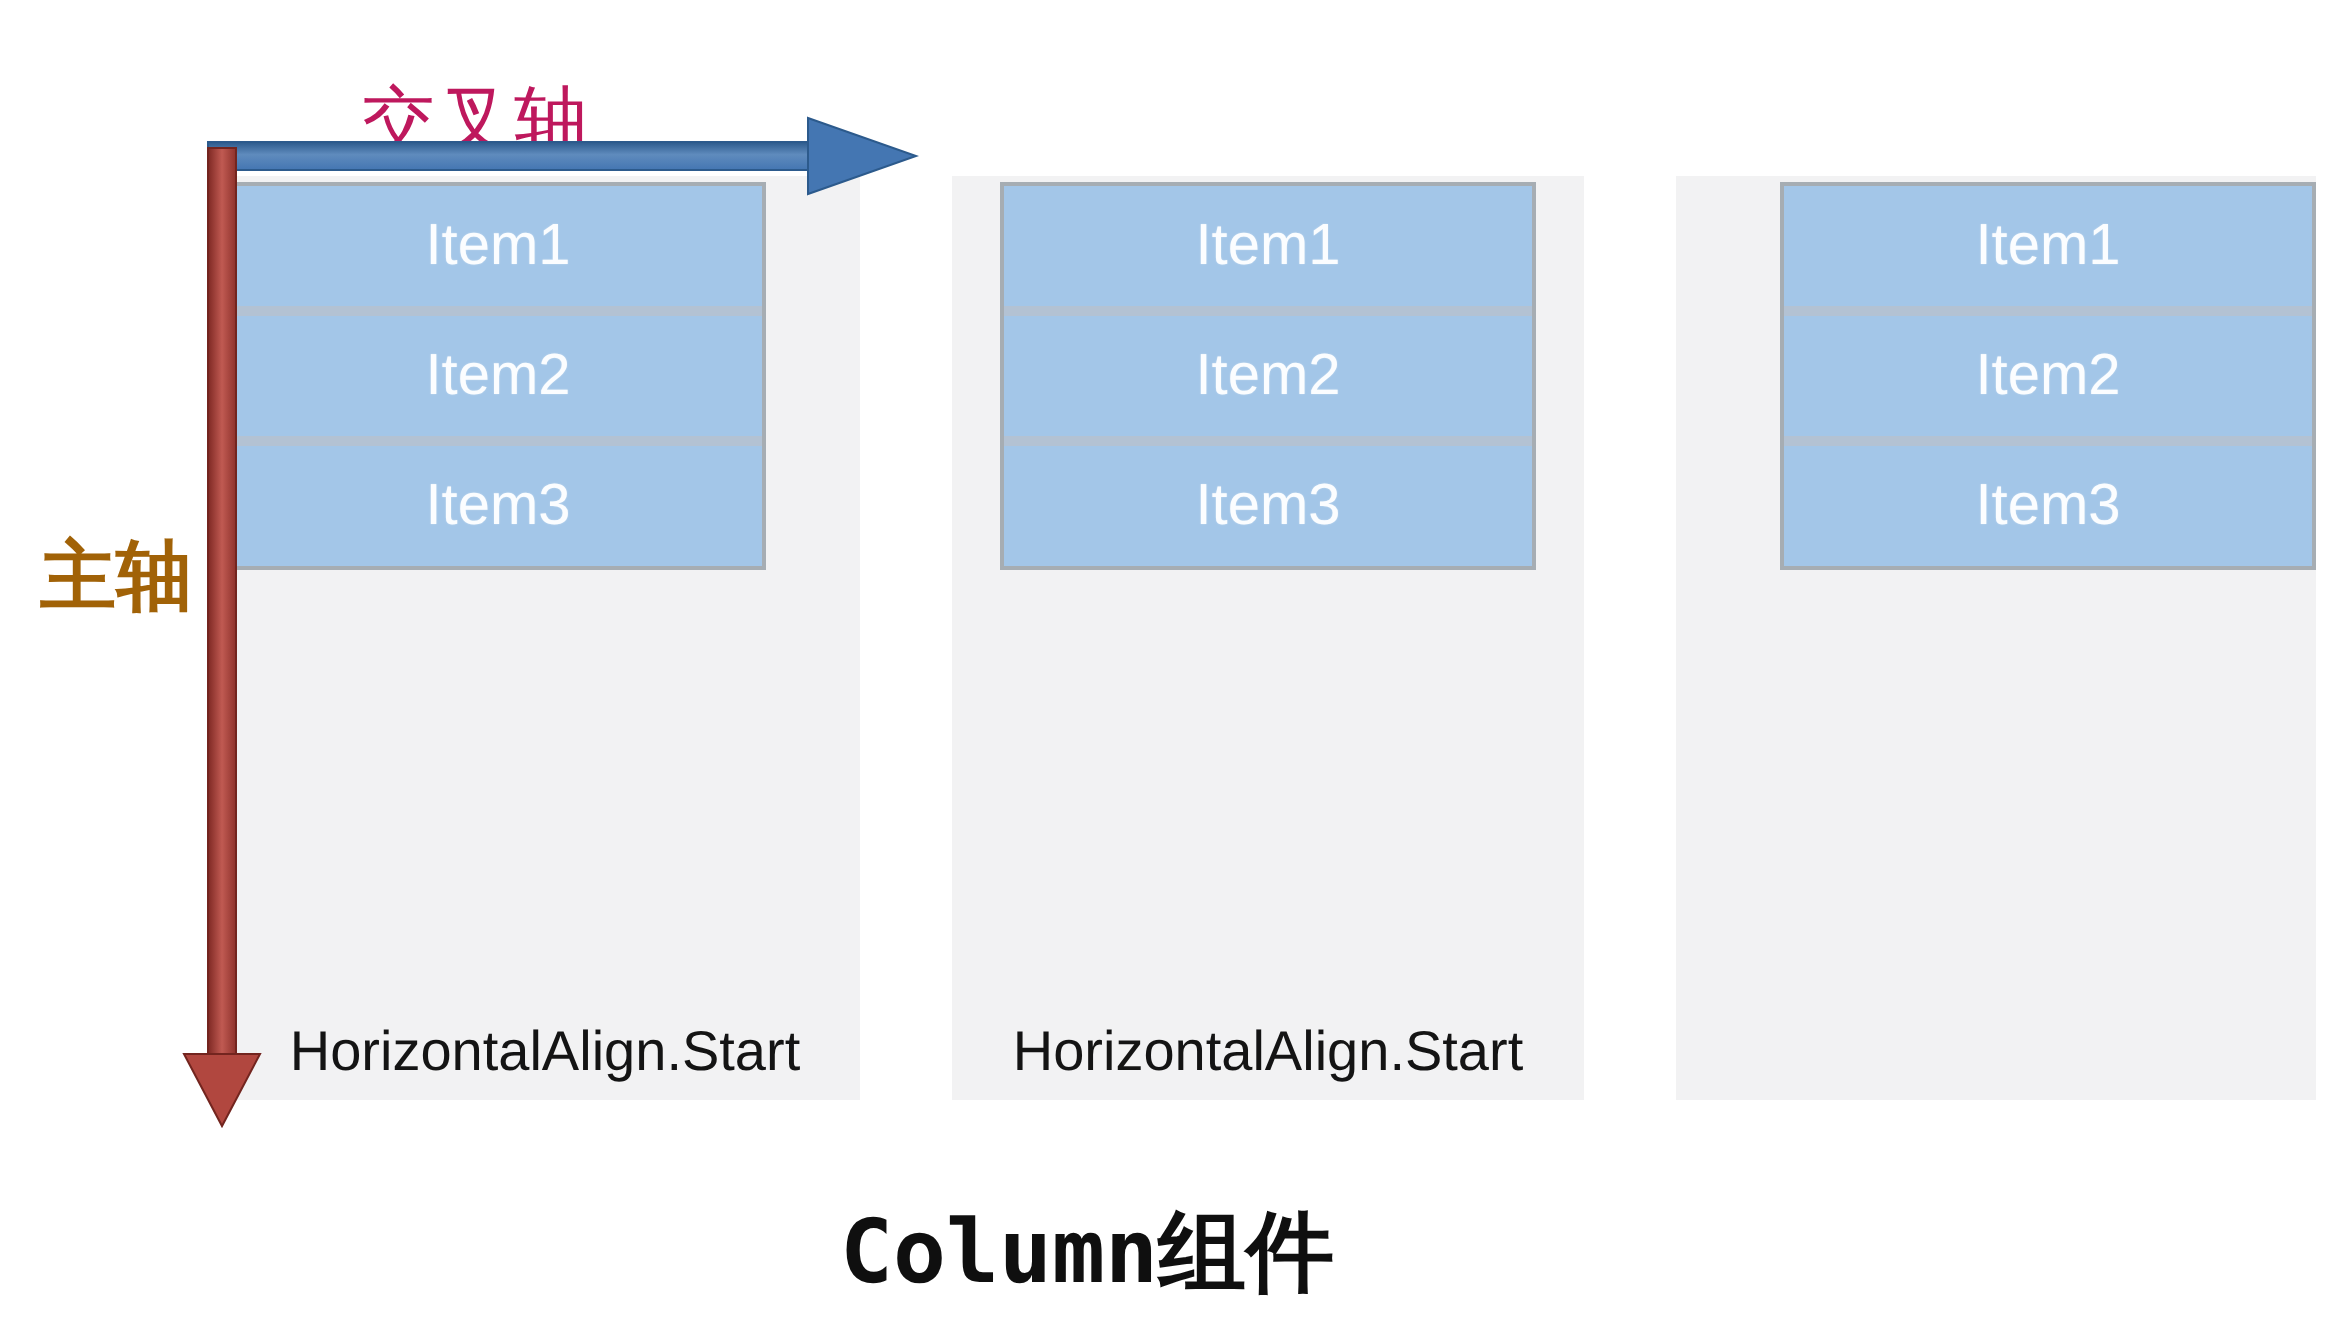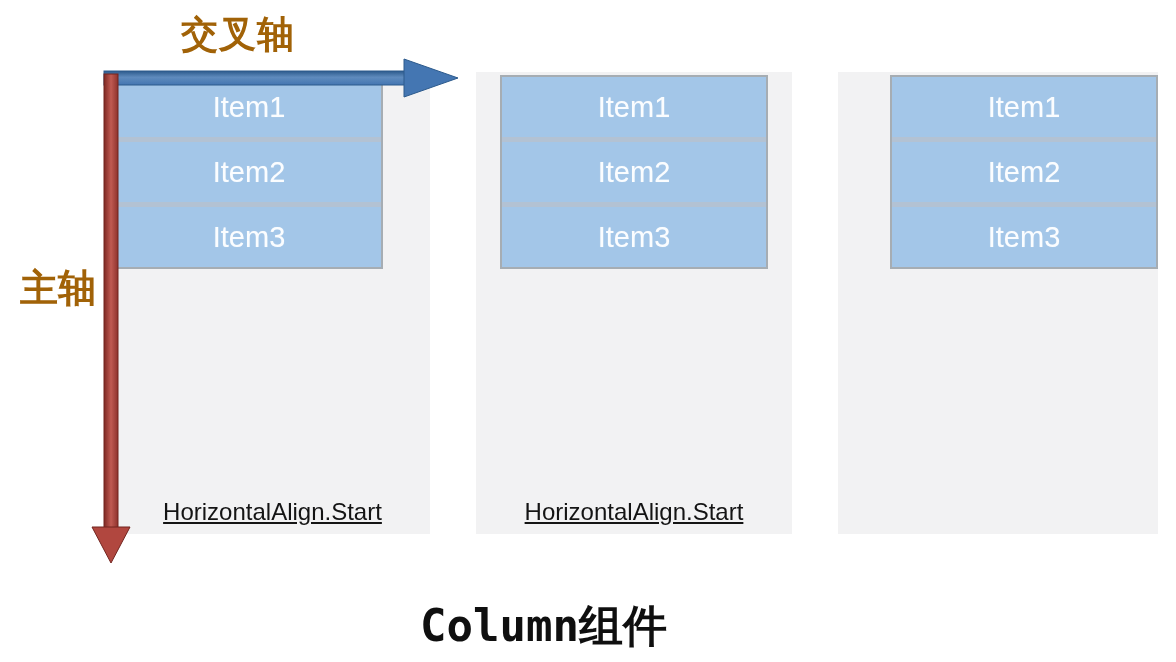--- a/index.html
+++ b/index.html
@@ -13,24 +13,24 @@
     width: 1176px;
     height: 662px;
     background: #ffffff;
     overflow: hidden;
   }
 
   
   .cross-axis-label {
     position: absolute;
     left: 181px;
-    top: 10px;
+    top: 36px;
     font-size: 37px;
-    font-weight: bold;
-    color: #a16207;
+    font-weight: normal;
+    color: #be185d;
     letter-spacing: 1px;
     white-space: nowrap;
   }
   .main-axis-label {
     position: absolute;
     left: 20px;
     top: 263px;
     font-size: 38px;
     font-weight: bold;
     color: #a16207;
@@ -43,21 +43,21 @@
     left: 0; top: 0;
     width: 1176px;
     height: 662px;
     z-index: 5;
     pointer-events: none;
   }
 
   
   .panel {
     position: absolute;
-    top: 72px;
+    top: 88px;
     height: 462px;
     background: #f2f2f3;
     z-index: 1;
   }
   .panel-start  { left: 115px; width: 315px; }
   .panel-center { left: 476px; width: 316px; }
   .panel-end    { left: 838px; width: 320px; }
 
   .item-box {
     box-sizing: border-box;
@@ -82,24 +82,23 @@
     height: 5px;
     background: #b3c2d3;
   }
 
   .alignment-label {
     position: absolute;
     left: 0;
     bottom: 8px;
     width: 100%;
     text-align: center;
-    font-size: 24px;
+    font-size: 28px;
     color: #141414;
     white-space: nowrap;
-    text-decoration: underline;
   }
 
   
   .diagram-title {
     position: absolute;
     left: 420px;
     top: 597px;
     width: 420px;
     text-align: left;
     font-family: "DejaVu Sans Mono", monospace;

